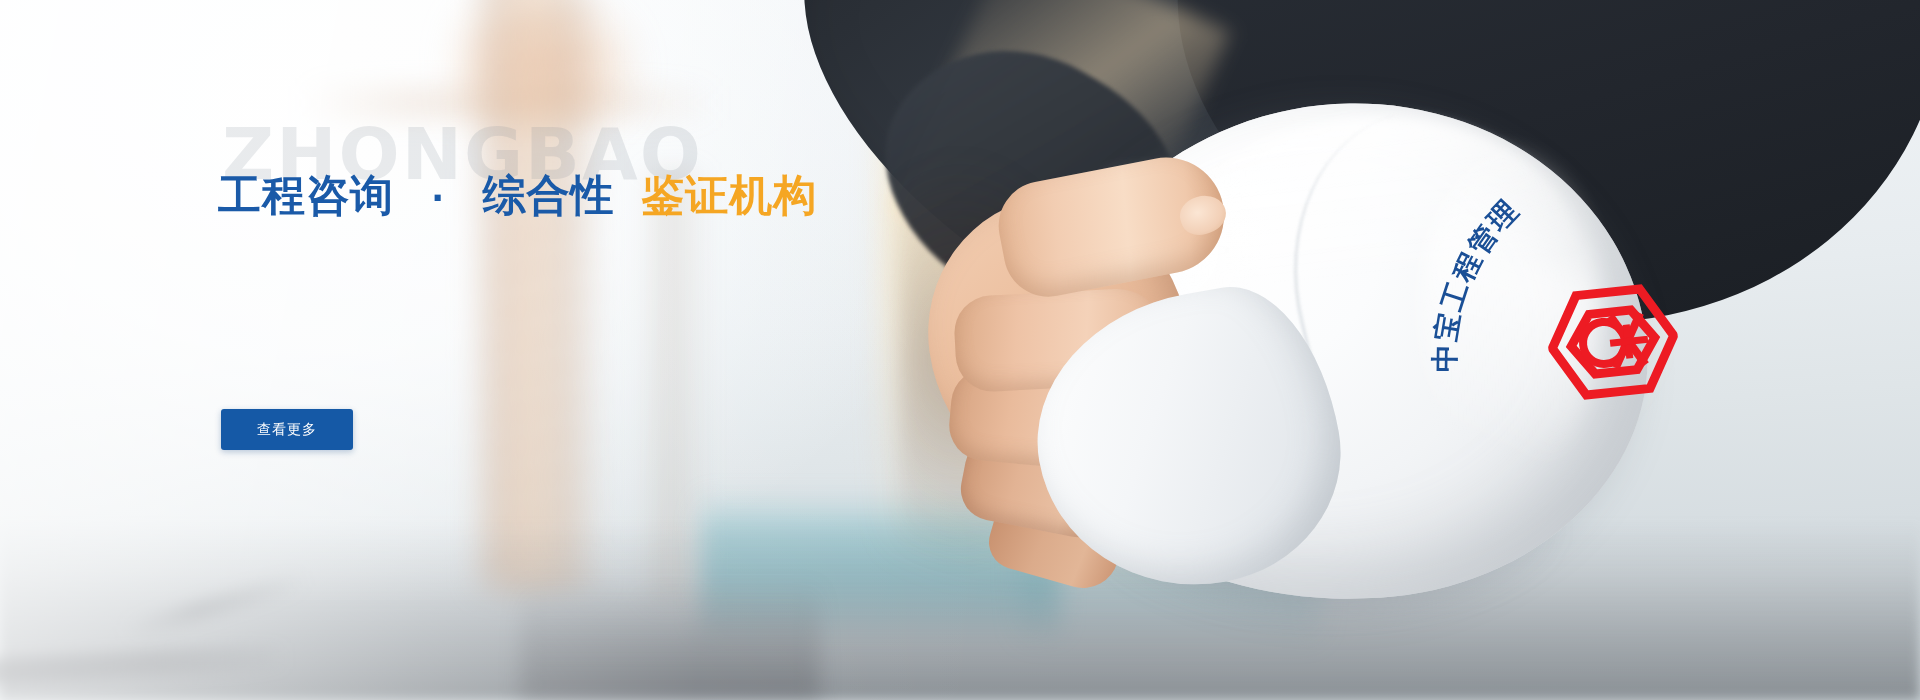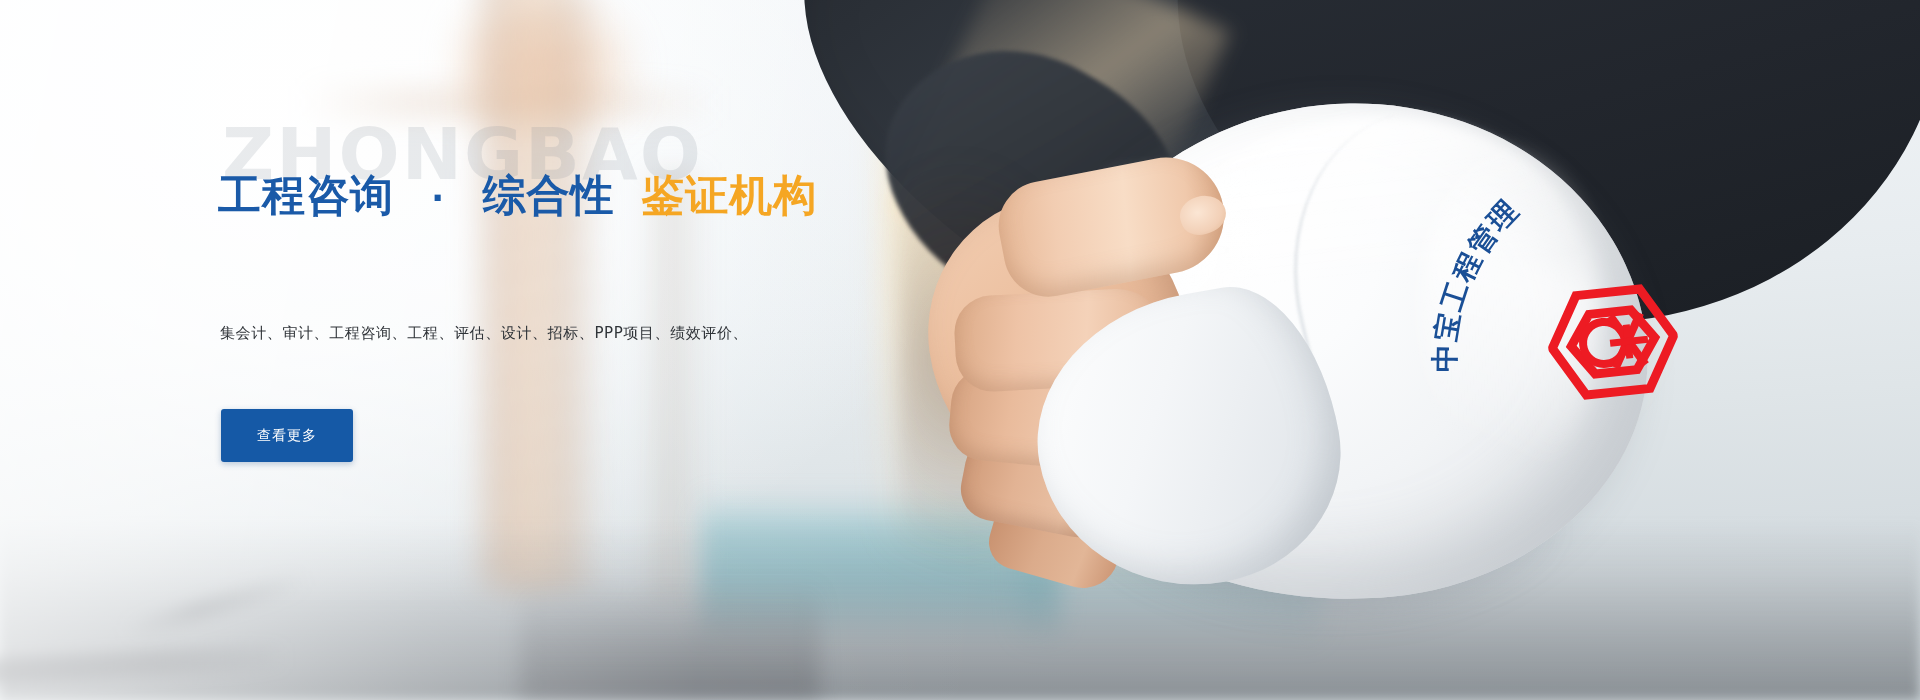--- a/index.html
+++ b/index.html
@@ -462,21 +462,21 @@
     line-height: 40px;
     color: #2f3338;
     letter-spacing: 0.6px;
     font-family: "DejaVu Sans", "Liberation Sans", sans-serif;
   }
   .subcopy div { white-space: nowrap; }
 
   .cta {
     position: absolute;
     left: 221px; top: 409px;
-    width: 132px; height: 53px;
+    width: 132px; height: 41px;
     background: #1559a6;
     color: #ffffff;
     border: none;
     border-radius: 3px;
     font-size: 14px;
     letter-spacing: 1px;
     cursor: pointer;
     font-family: "DejaVu Sans", "Liberation Sans", sans-serif;
     box-shadow: 0 2px 6px rgba(18,70,130,0.28);
   }
@@ -559,18 +559,17 @@
   <div class="headline">
     <div>
       <span class="blue">工程咨询</span>
       <span class="dot">·</span>
       <span class="blue">综合性</span>
       <span class="orange">鉴证机构</span>
     </div>
   </div>
 
   <div class="subcopy">
-    <div>集会计、审计、工程咨询、工程、评估、设计、招标、PPP项目、绩效评价、</div>
   </div>
 
   <button class="cta">查看更多</button>
 
 </div>
 
 </body></html>

